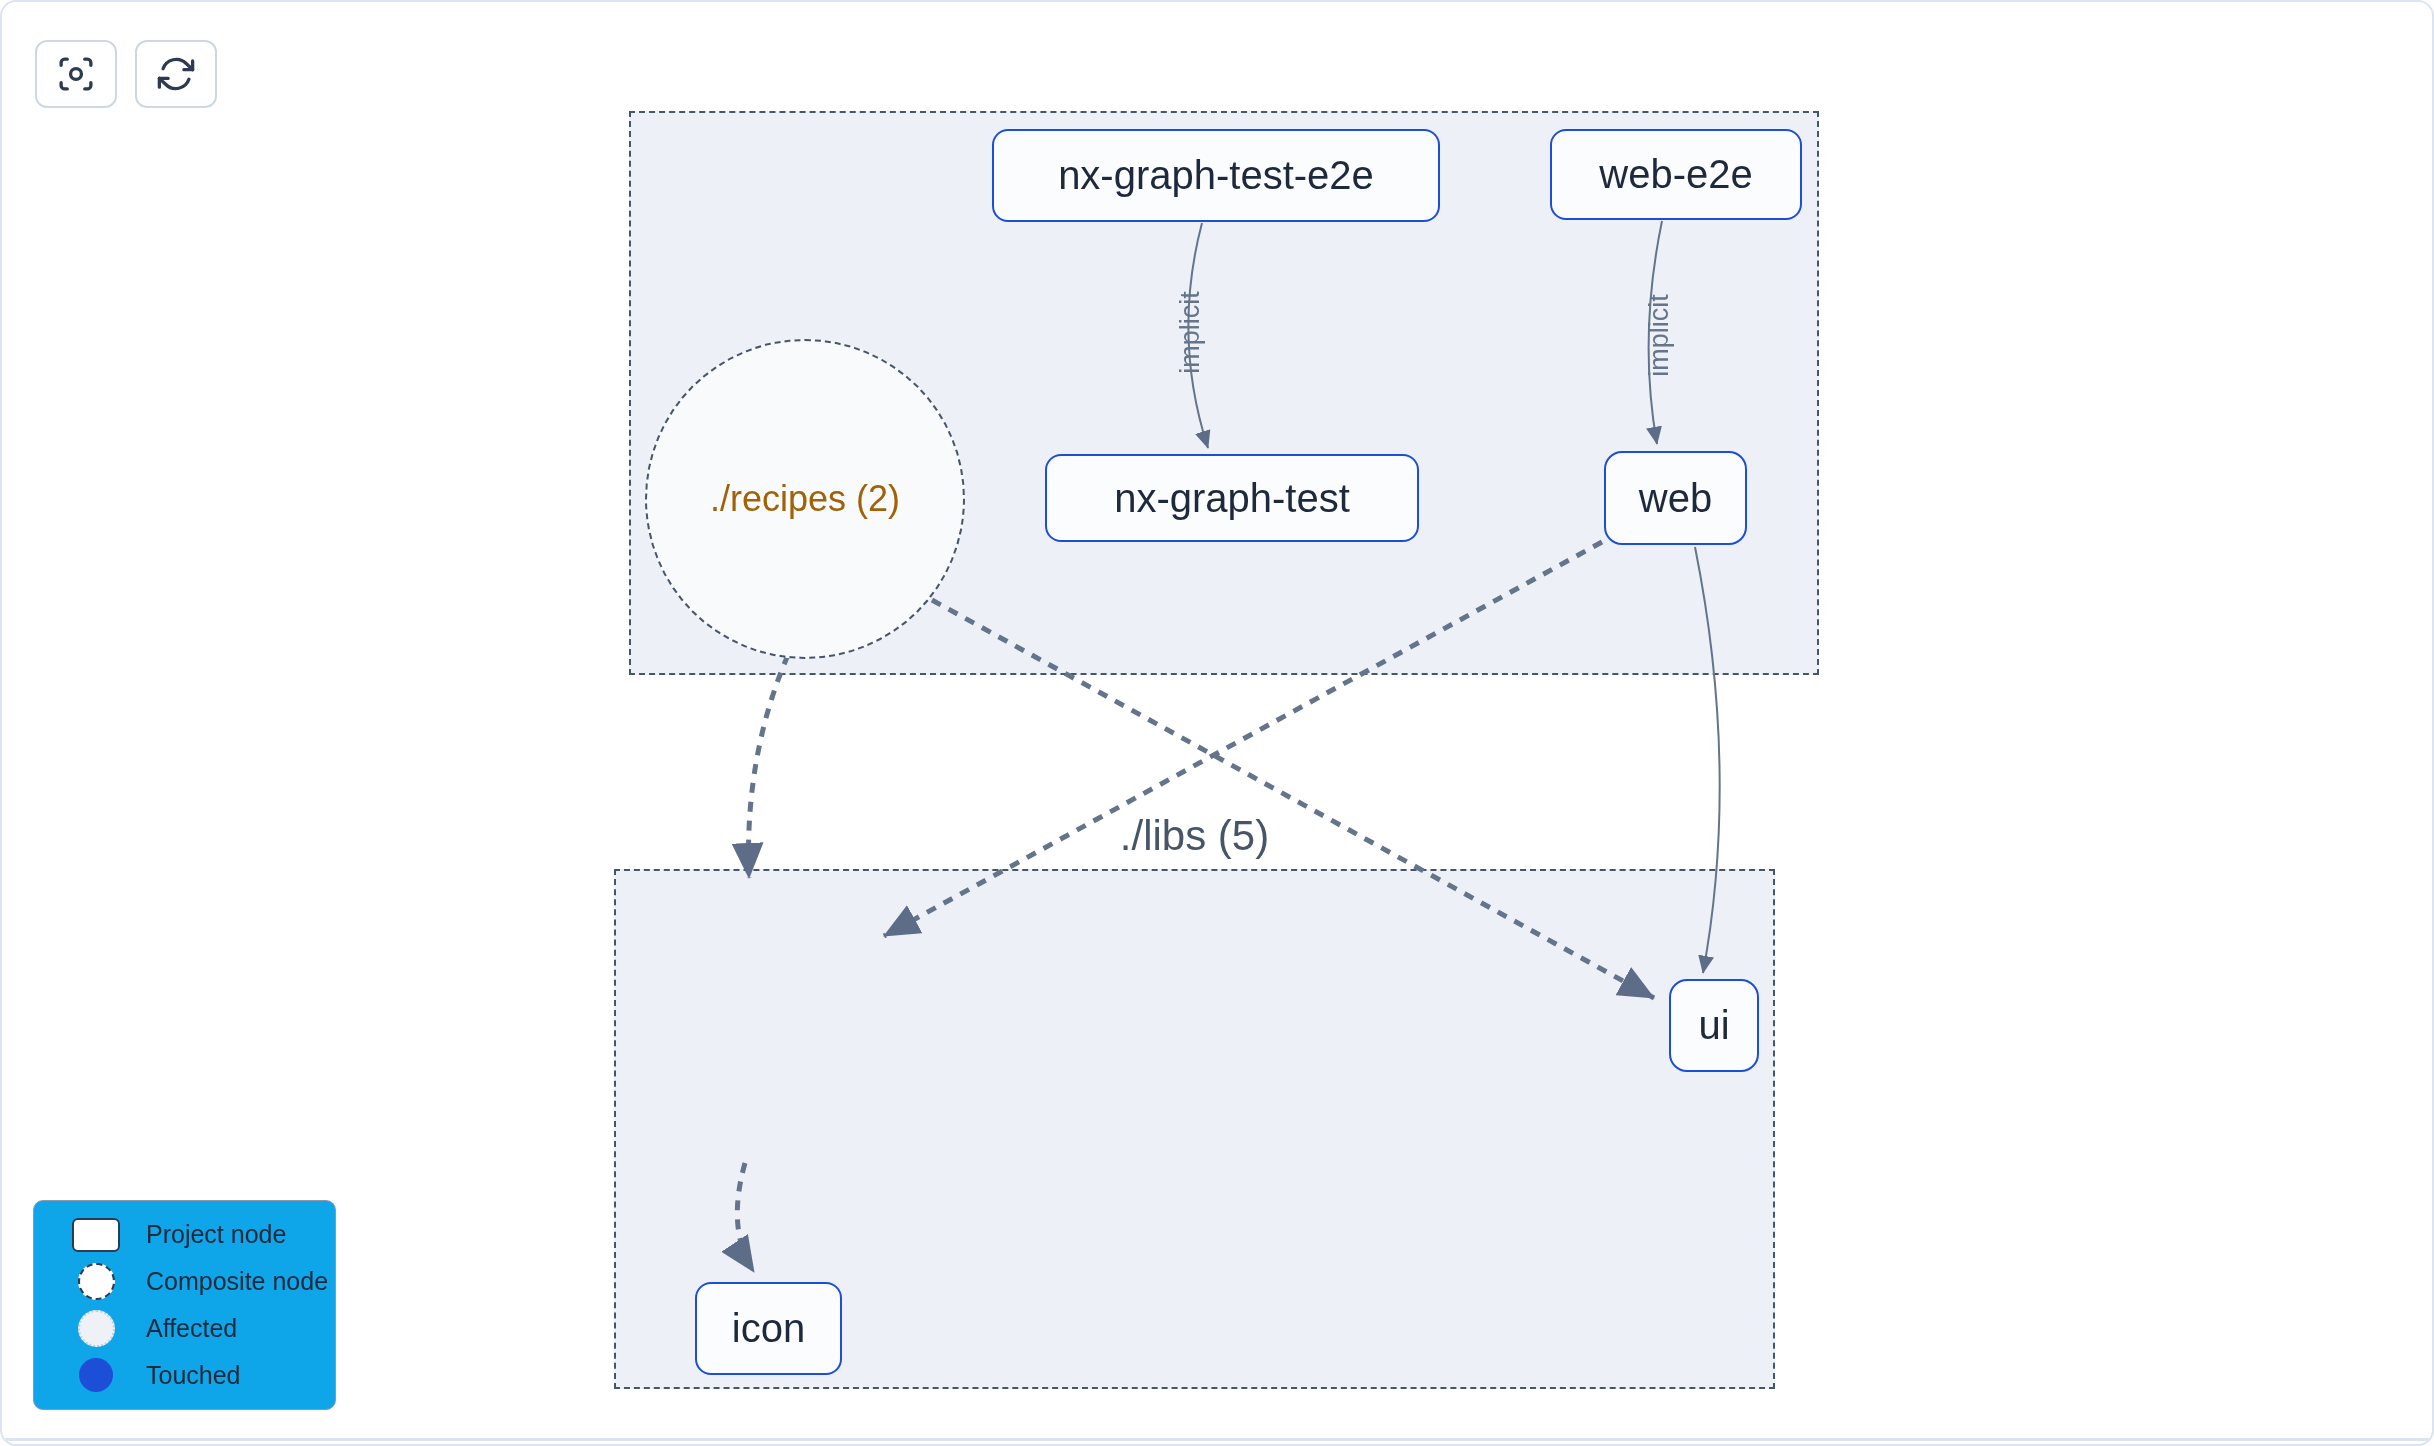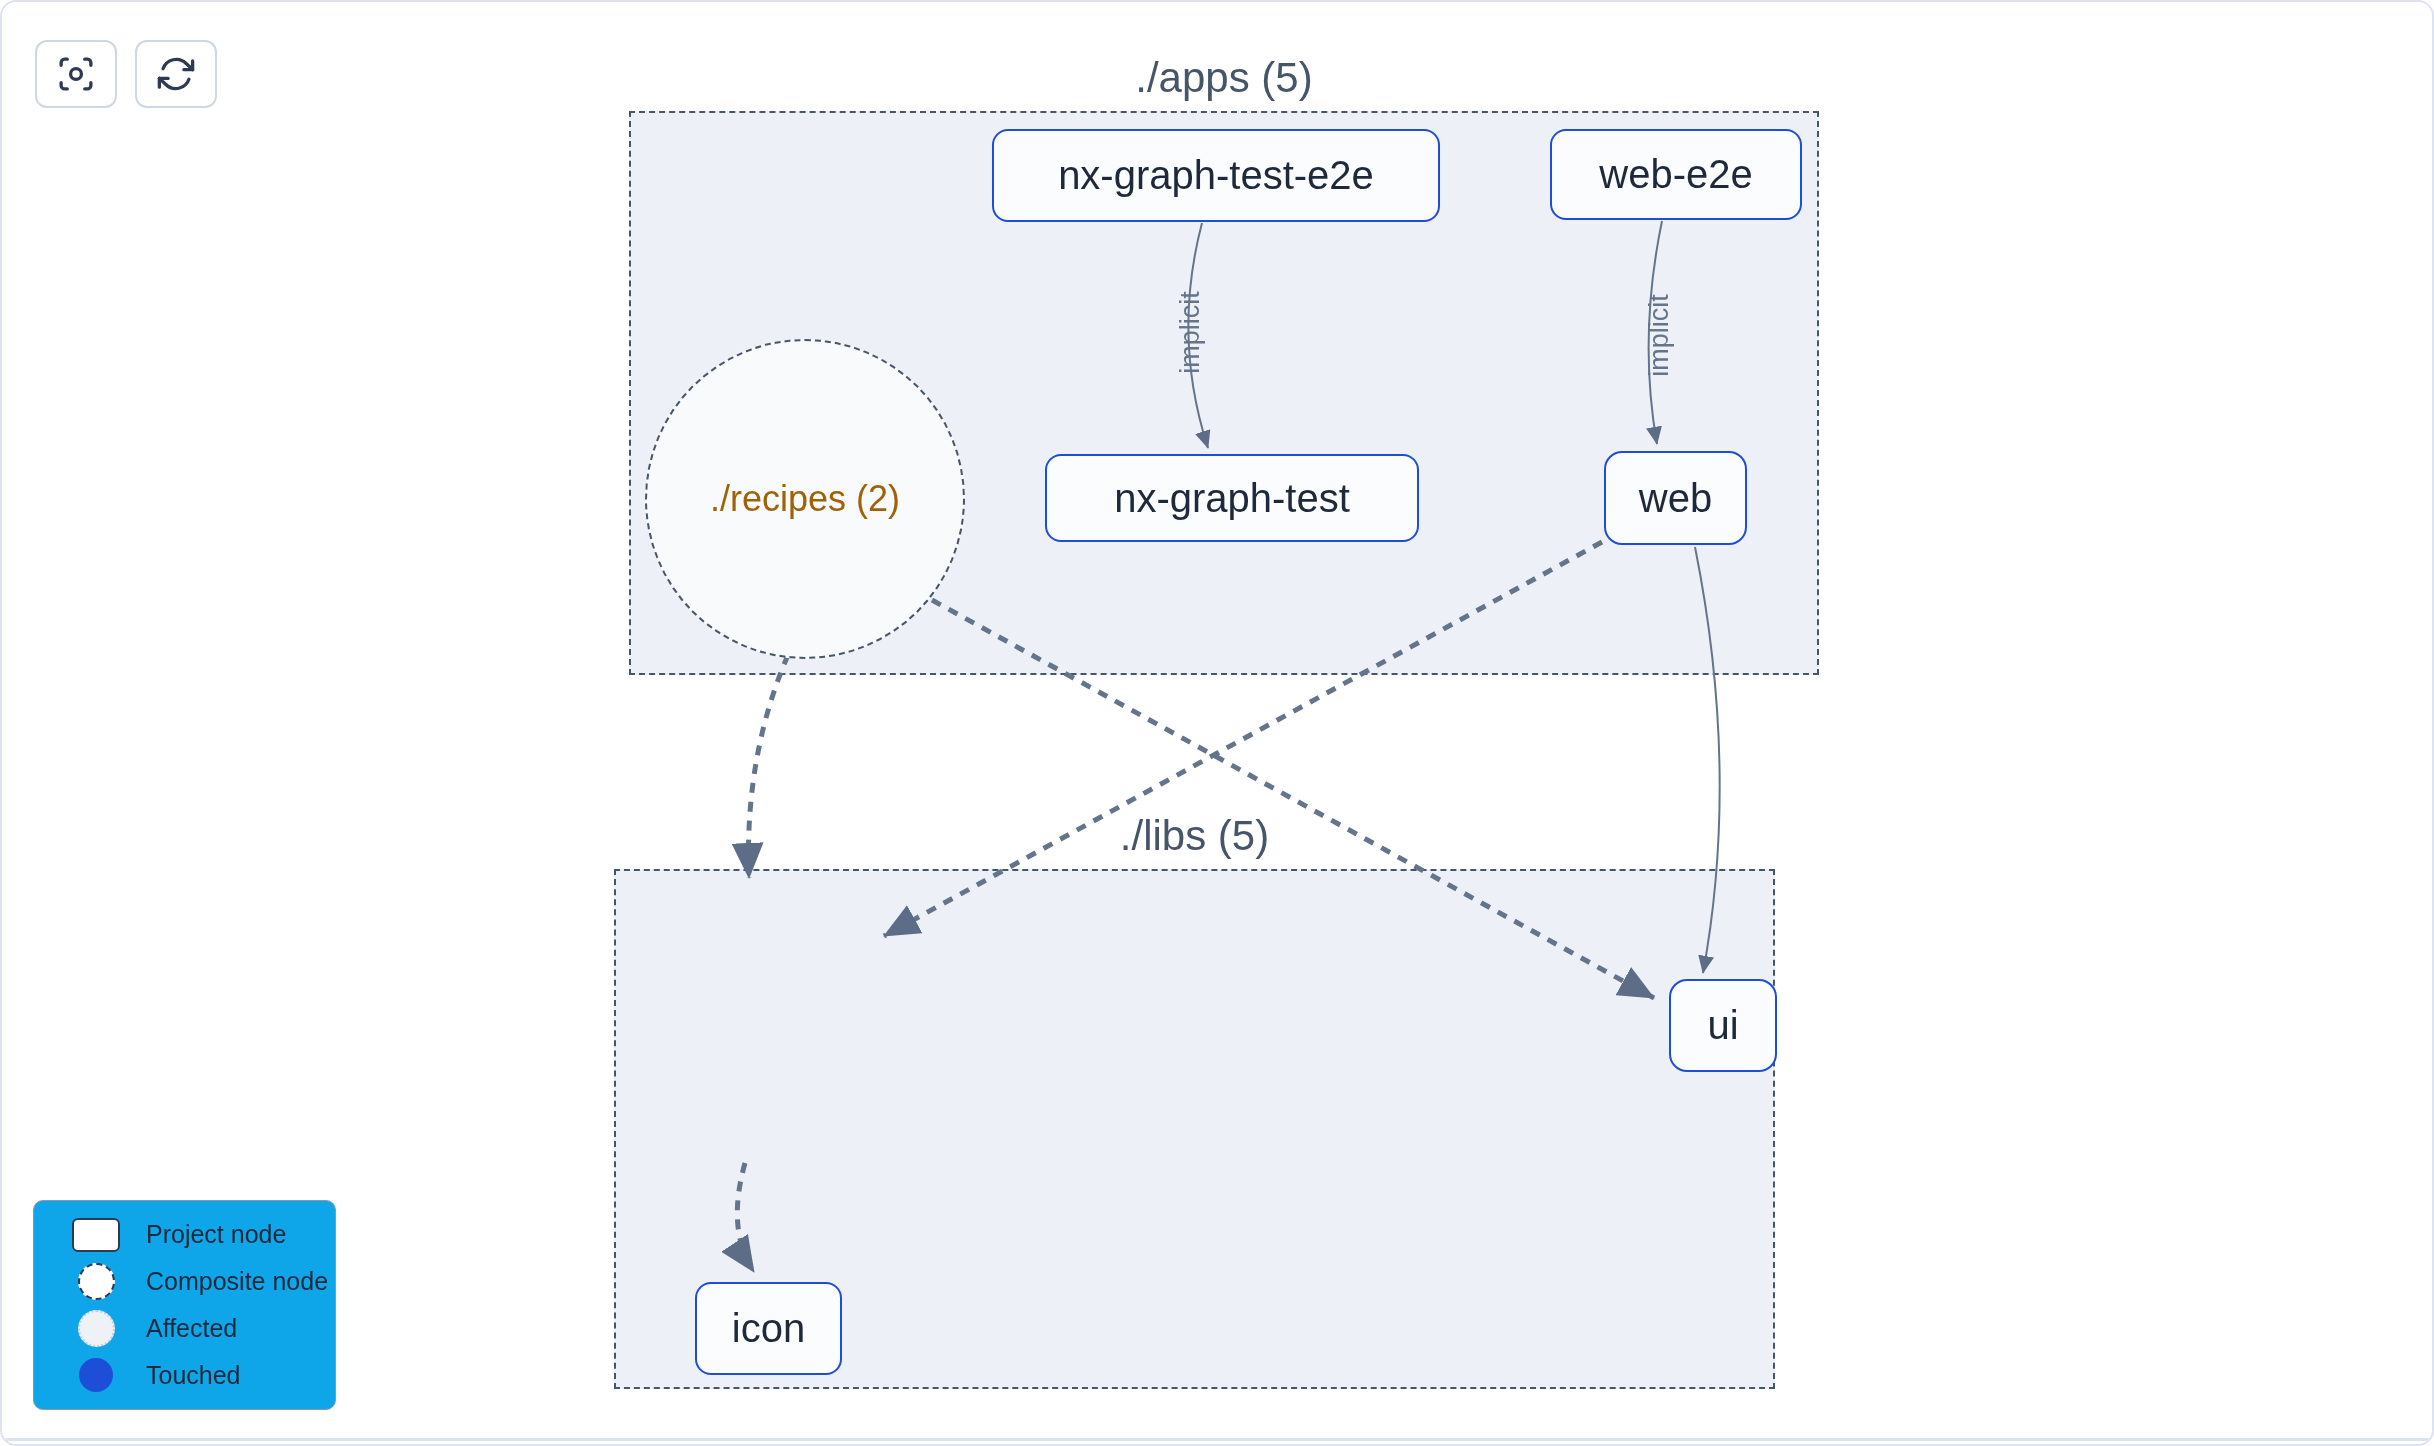--- a/index.html
+++ b/index.html
@@ -71,21 +71,20 @@
           <polyline points="21.5 4.5 21.5 9.5 16.5 9.5"></polyline>
           <polyline points="2.5 19.5 2.5 14.5 7.5 14.5"></polyline>
           <path d="M4.6 9a8 8 0 0 1 13.2-3l3.7 3.5"></path>
           <path d="M2.5 14.5l3.7 3.5a8 8 0 0 0 13.2-3"></path>
         </svg>
       </span>
     </button>
   </div>
 
   <div class="group g-apps"></div>
-  <div class="group-title g-apps-title">./apps (5)</div>
   <div class="group g-libs"></div>
   <div class="group-title g-libs-title">./libs (5)</div>
 
   <svg class="edges" width="2434" height="1446" viewBox="0 0 2434 1446">
     <defs>
       <marker id="mBig" markerUnits="strokeWidth" markerWidth="7.2" markerHeight="6.4" refX="7" refY="3.2" orient="auto">
         <path d="M0,0 L7.2,3.2 L0,6.4 z" fill="#5d6c87"></path>
       </marker>
       <marker id="mSmall" markerUnits="strokeWidth" markerWidth="9" markerHeight="8" refX="8.6" refY="4" orient="auto">
         <path d="M0,0 L9,4 L0,8 z" fill="#5d6c87"></path>
@@ -101,21 +100,21 @@
   </svg>
 
   <div class="edge-label" style="left:1118px;top:315px;">implicit</div>
   <div class="edge-label" style="left:1587px;top:318px;">implicit</div>
 
   <div class="node" style="left:990px;top:127px;width:448px;height:93px;">nx-graph-test-e2e</div>
   <div class="node" style="left:1548px;top:127px;width:252px;height:91px;">web-e2e</div>
   <div class="composite" style="left:643px;top:337px;width:320px;height:320px;">./recipes (2)</div>
   <div class="node" style="left:1043px;top:452px;width:374px;height:88px;">nx-graph-test</div>
   <div class="node" style="left:1602px;top:449px;width:143px;height:94px;border-radius:18px;">web</div>
-  <div class="node" style="left:1667px;top:977px;width:108px;height:93px;border-radius:18px;">ui</div>
+  <div class="node" style="left:1667px;top:977px;width:90px;height:93px;border-radius:18px;">ui</div>
   <div class="node" style="left:693px;top:1280px;width:147px;height:93px;">icon</div>
 
   <div class="legend">
     <div class="legend-item">
       <span class="legend-swatch">
           <span class="sw-project"></span>
         </span>
       <span class="legend-label">Project node</span>
     </div>
     <div class="legend-item">

